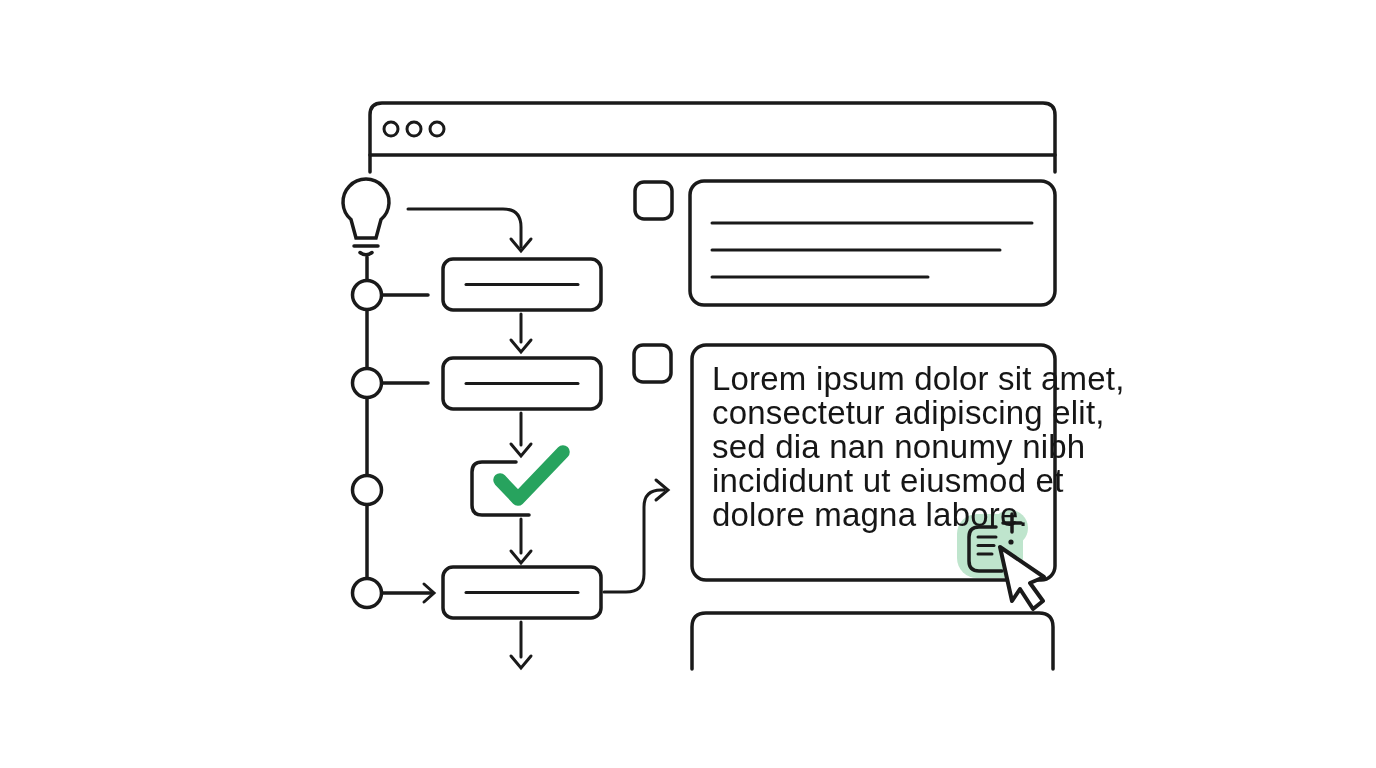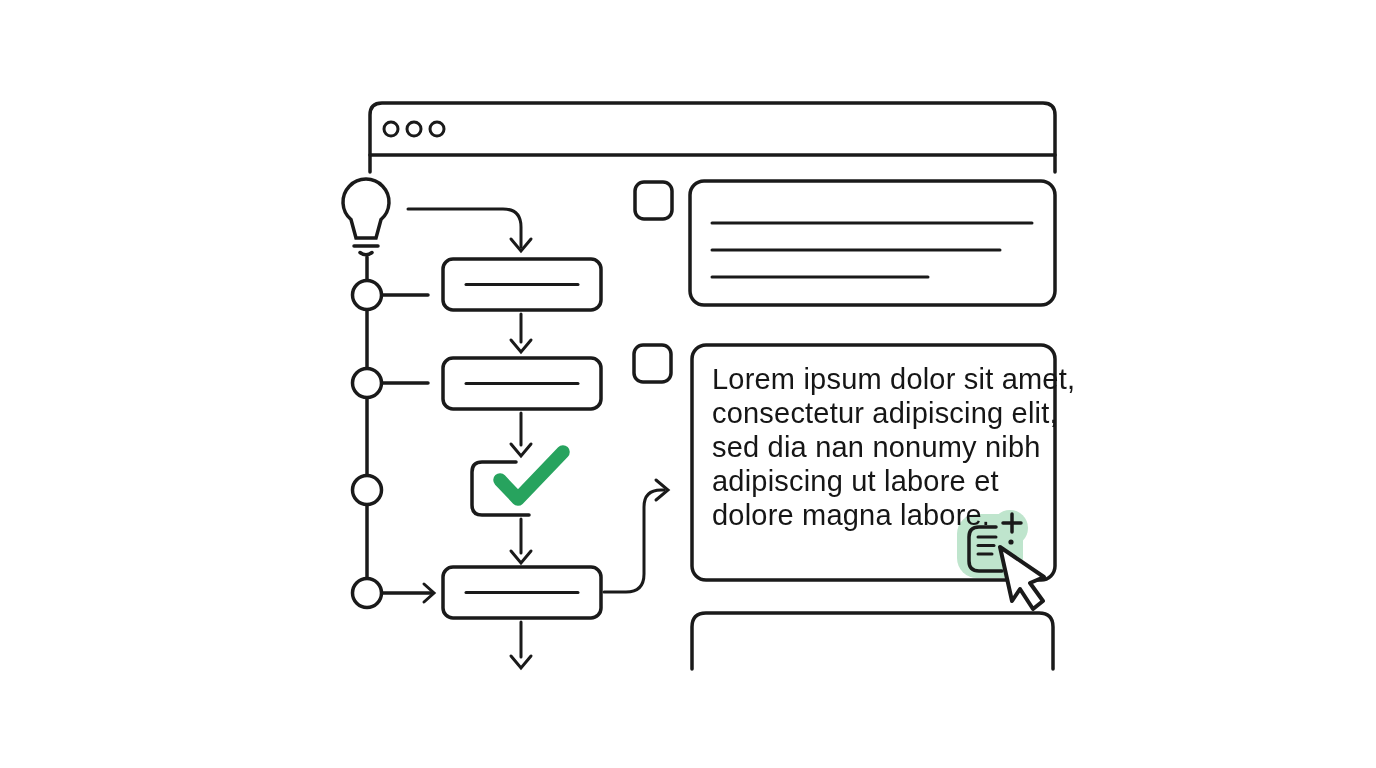--- a/index.html
+++ b/index.html
@@ -7,21 +7,21 @@
          font-family:"Liberation Sans",sans-serif;}
   svg{position:absolute;left:0;top:0;}
   .ink    {stroke:var(--ink,#1a1a1a);fill:none;stroke-width:3.5;stroke-linecap:round;}
   .ink-thin{stroke:var(--ink,#1a1a1a);fill:none;stroke-width:3;stroke-linecap:round;}
   .ink-fill{fill:var(--ink,#1a1a1a);stroke:none;}
   .node   {stroke:var(--ink,#1a1a1a);fill:#fff;stroke-width:3.5;}
   .check  {stroke:var(--green,#27a35e);fill:none;stroke-width:13.5;stroke-linecap:round;stroke-linejoin:round;}
   .blob   {fill:var(--green-light,#bfe5cd);stroke:none;}
   .cursor {fill:#fff;stroke:var(--ink,#1a1a1a);stroke-width:4;stroke-linejoin:round;}
   .note-text{position:absolute;left:712px;top:362px;width:330px;color:#161616;
-             font-size:29px;line-height:34px;letter-spacing:0.2px;}
+             font-size:33px;line-height:34px;letter-spacing:0.2px;}
   .note-line{white-space:nowrap;}
 </style>
 </head>
 <body>
 
 <div class="stage">
   <svg width="1376" height="768" viewBox="0 0 1376 768">
 
     <g>
       <path class="ink" d="M370,172 V115 Q370,103 382,103 H1043 Q1055,103 1055,115 V172"></path>
@@ -116,16 +116,16 @@
       </g>
       <circle class="ink-fill" cx="1011" cy="542" r="2.6"></circle>
       <polygon class="cursor" points="1000,547 1012,601 1020,589 1033,609 1043,601 1030,583 1044,577"></polygon>
     </g>
   </svg>
 
   <div class="note-text">
     <div class="note-line">Lorem ipsum dolor sit amet,</div>
     <div class="note-line">consectetur adipiscing elit,</div>
     <div class="note-line">sed dia nan nonumy nibh</div>
-    <div class="note-line">adipiscing ut labore et</div>
+    <div class="note-line">incididunt ut eiusmod et</div>
     <div class="note-line">dolore magna labore.</div>
   </div>
 </div>
 
 </body></html>

